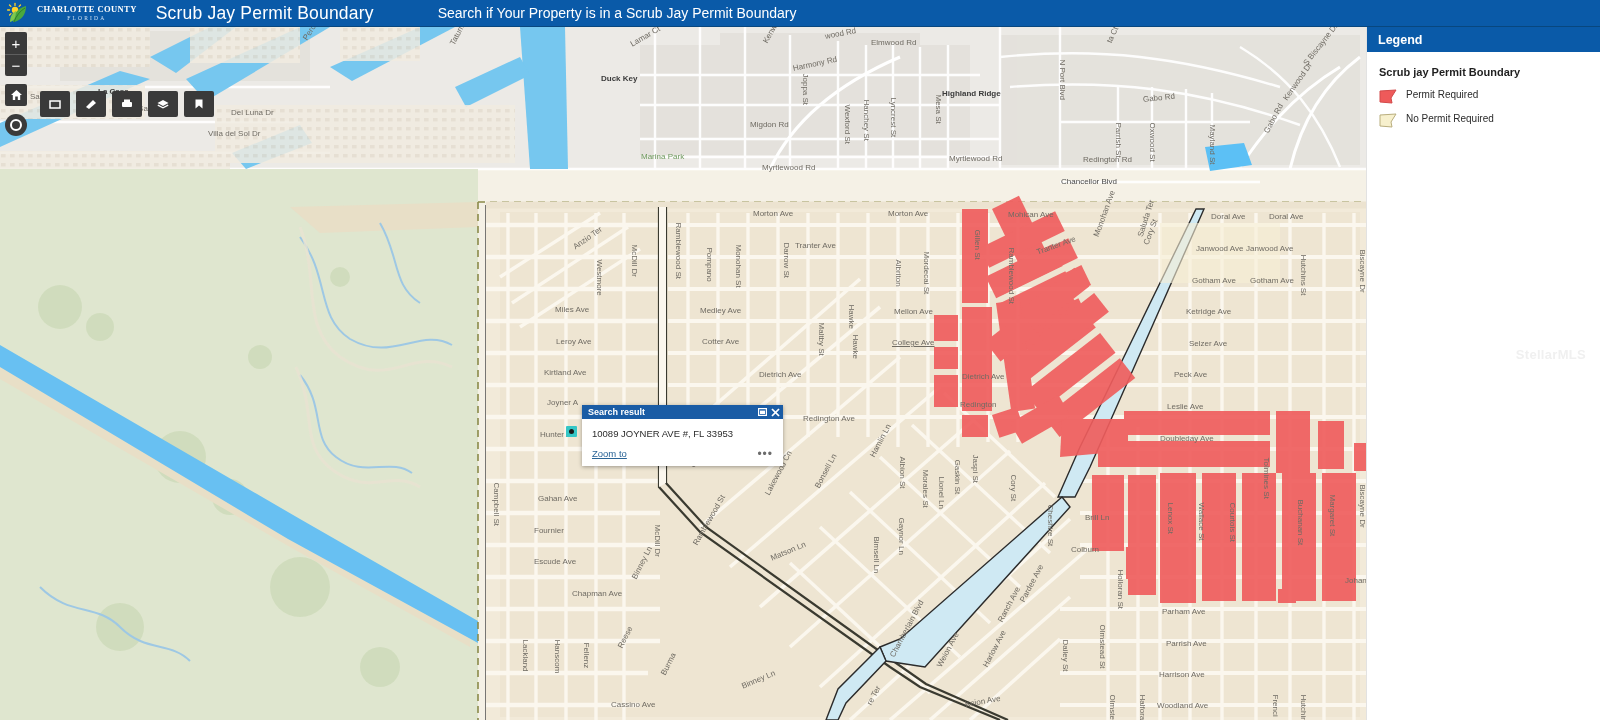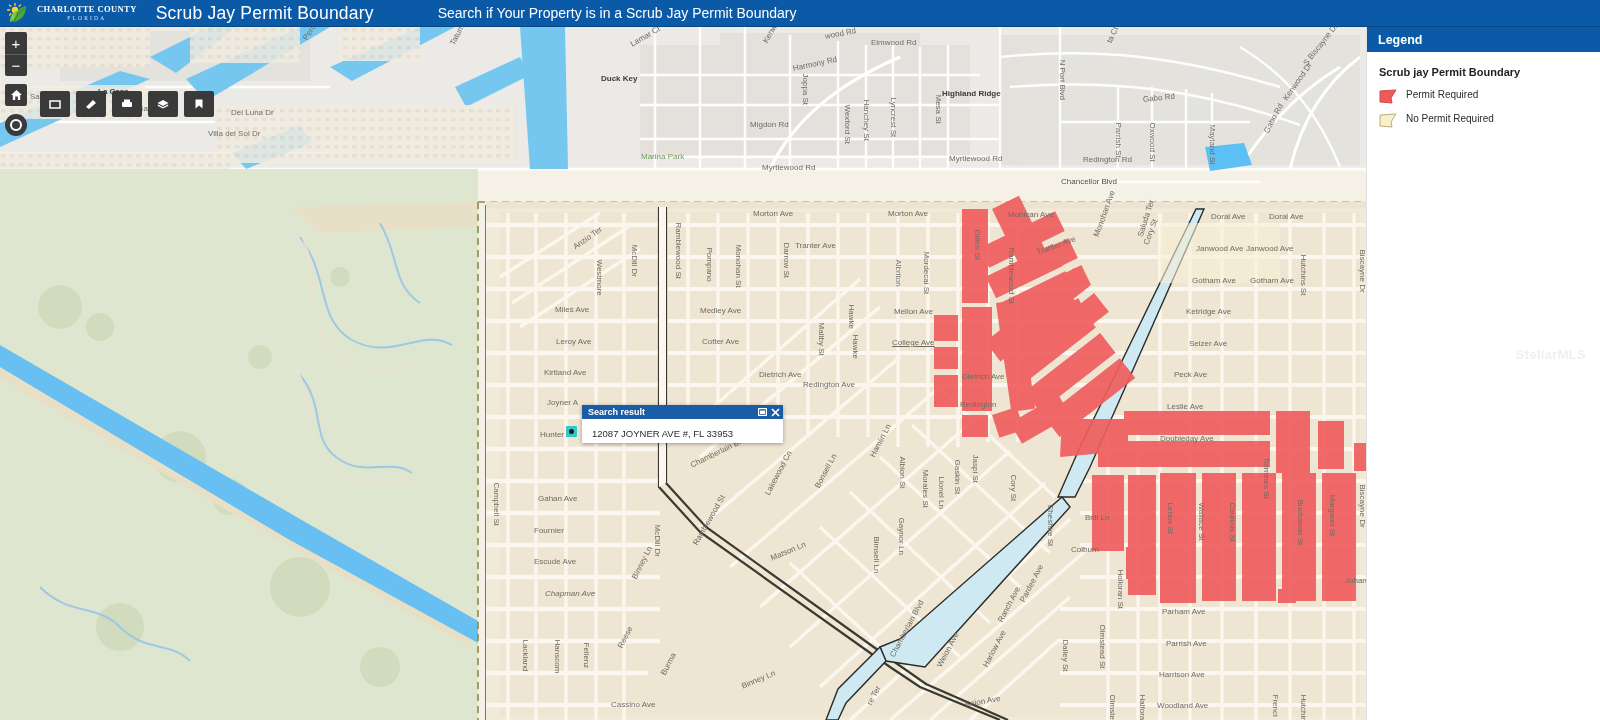--- a/index.html
+++ b/index.html
@@ -550,37 +550,37 @@
       <div class="lbl " style="left: 1250px; top: 249px; transform-origin: left center;">Gotham Ave</div>
       <div class="lbl " style="left: 1303px; top: 223px; transform: rotate(90deg); transform-origin: left center;">Hutchins St</div>
       <div class="lbl " style="left: 1362px; top: 218px; transform: rotate(90deg); transform-origin: left center;">Biscayne Dr</div>
       <div class="lbl " style="left: 1186px; top: 280px; transform-origin: left center;">Ketridge Ave</div>
       <div class="lbl " style="left: 1189px; top: 312px; transform-origin: left center;">Selzer Ave</div>
       <div class="lbl " style="left: 1174px; top: 343px; transform-origin: left center;">Peck Ave</div>
       <div class="lbl " style="left: 894px; top: 280px; transform-origin: left center;">Mellon Ave</div>
       <div class="lbl " style="left: 892px; top: 311px; transform-origin: left center; text-decoration: underline;">College Ave</div>
       <div class="lbl " style="left: 962px; top: 345px; transform-origin: left center;">Dietrich Ave</div>
       <div class="lbl " style="left: 960px; top: 373px; transform-origin: left center;">Redington</div>
-      <div class="lbl " style="left: 795px; top: 353px; transform-origin: left center; padding-left: 8px;">Redington Ave</div>
+      <div class="lbl " style="left: 795px; top: 387px; transform-origin: left center; padding-left: 8px;">Redington Ave</div>
       <div class="lbl " style="left: 759px; top: 343px; transform-origin: left center;">Dietrich Ave</div>
       <div class="lbl " style="left: 555px; top: 278px; transform-origin: left center;">Miles Ave</div>
       <div class="lbl " style="left: 556px; top: 310px; transform-origin: left center;">Leroy Ave</div>
       <div class="lbl " style="left: 544px; top: 341px; transform-origin: left center;">Kirtland Ave</div>
       <div class="lbl " style="left: 700px; top: 279px; transform-origin: left center;">Medley Ave</div>
       <div class="lbl " style="left: 702px; top: 310px; transform-origin: left center;">Cotter Ave</div>
       <div class="lbl " style="left: 821px; top: 291px; transform: rotate(90deg); transform-origin: left center;">Maltby St</div>
       <div class="lbl " style="left: 851px; top: 273px; transform: rotate(90deg); transform-origin: left center;">Hawke</div>
       <div class="lbl " style="left: 855px; top: 303px; transform: rotate(90deg); transform-origin: left center;">Hawke</div>
       <div class="lbl " style="left: 547px; top: 371px; transform-origin: left center; text-align: center;">Joyner A</div>
       <div class="lbl " style="left: 540px; top: 403px; transform-origin: left center;">Hunter A</div>
       <div class="lbl " style="left: 496px; top: 451px; transform: rotate(90deg); transform-origin: left center;">Campbell St</div>
       <div class="lbl " style="left: 538px; top: 467px; transform-origin: left center;">Gahan Ave</div>
       <div class="lbl " style="left: 534px; top: 499px; transform-origin: left center;">Fournier</div>
       <div class="lbl " style="left: 534px; top: 530px; transform-origin: left center;">Escude Ave</div>
-      <div class="lbl " style="left: 545px; top: 562px; transform-origin: left center; font-style: italic;">Chapman Ave</div>
+      <div class="lbl " style="left: 572px; top: 562px; transform-origin: left center;">Chapman Ave</div>
       <div class="lbl " style="left: 525px; top: 608px; transform: rotate(90deg); transform-origin: left center;">Lackland</div>
       <div class="lbl " style="left: 557px; top: 608px; transform: rotate(90deg); transform-origin: left center;">Hanscom</div>
       <div class="lbl " style="left: 586px; top: 611px; transform: rotate(90deg); transform-origin: left center;">Fellenz</div>
       <div class="lbl " style="left: 620px; top: 616px; transform: rotate(-63deg); transform-origin: left center;">Reese</div>
       <div class="lbl " style="left: 663px; top: 643px; transform: rotate(-63deg); transform-origin: left center;">Burma</div>
       <div class="lbl " style="left: 611px; top: 673px; transform-origin: left center;">Cassino Ave</div>
       <div class="lbl " style="left: 657px; top: 493px; transform: rotate(90deg); transform-origin: left center;">McDill Dr</div>
       <div class="lbl " style="left: 691px; top: 434px; transform: rotate(-26deg); transform-origin: left center;">Chamberlain Blvd</div>
       <div class="lbl " style="left: 695px; top: 513px; transform: rotate(-60deg); transform-origin: left center;">Ramblewood St</div>
       <div class="lbl " style="left: 634px; top: 547px; transform: rotate(-63deg); transform-origin: left center;">Binney Ln</div>
@@ -698,21 +698,25 @@
           <rect x="2" y="2.6" width="5" height="3.4" fill="#fff"></rect>
         </svg>
       </span>
       <span class="popup-ctl">
         <svg width="9" height="9" viewBox="0 0 9 9">
           <line x1="1" y1="1" x2="8" y2="8" stroke="#fff" stroke-width="1.7"></line>
           <line x1="8" y1="1" x2="1" y2="8" stroke="#fff" stroke-width="1.7"></line>
         </svg>
       </span>
     </div>
-    <div id="popup-body">12087 JOYNER AVE #, FL 33953</div>
+    <div id="popup-body">10089 JOYNER AVE #, FL 33953</div>
+    <div id="popup-actions">
+      <span id="popup-zoomto">Zoom to</span>
+      <span id="popup-more">•••</span>
+    </div>
   </div>
 </div>
 
 <div id="legend">
   <div id="legend-header">
     <span>Legend</span>
   </div>
   <div id="legend-body">
     <div id="legend-layer-title">Scrub jay Permit Boundary</div>
 

